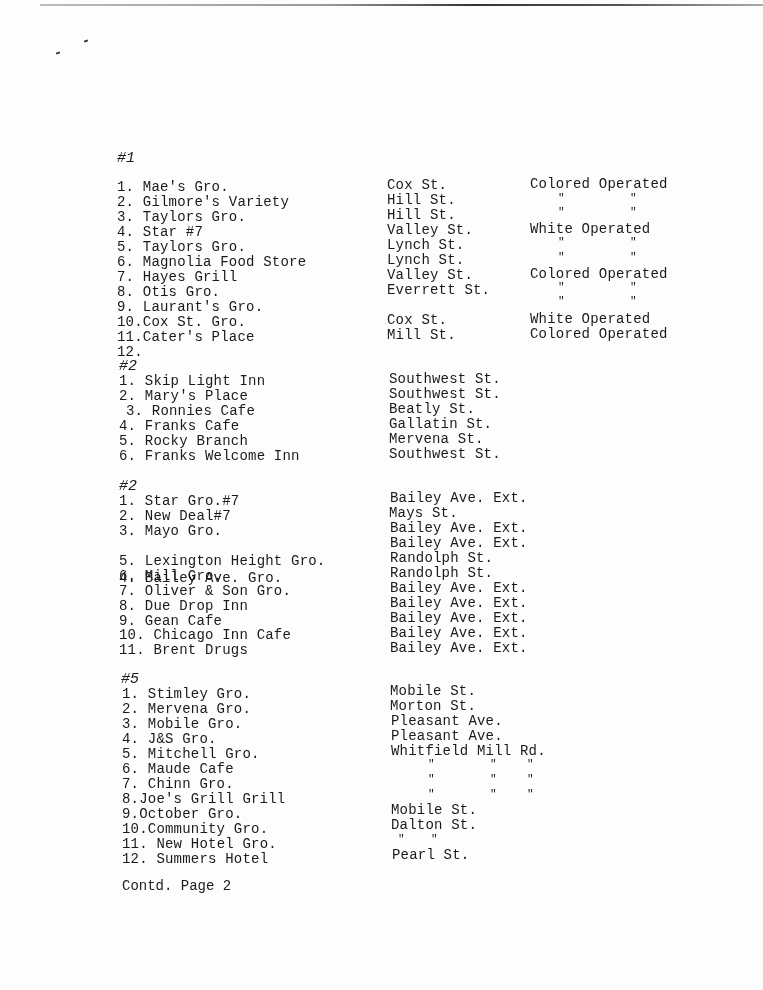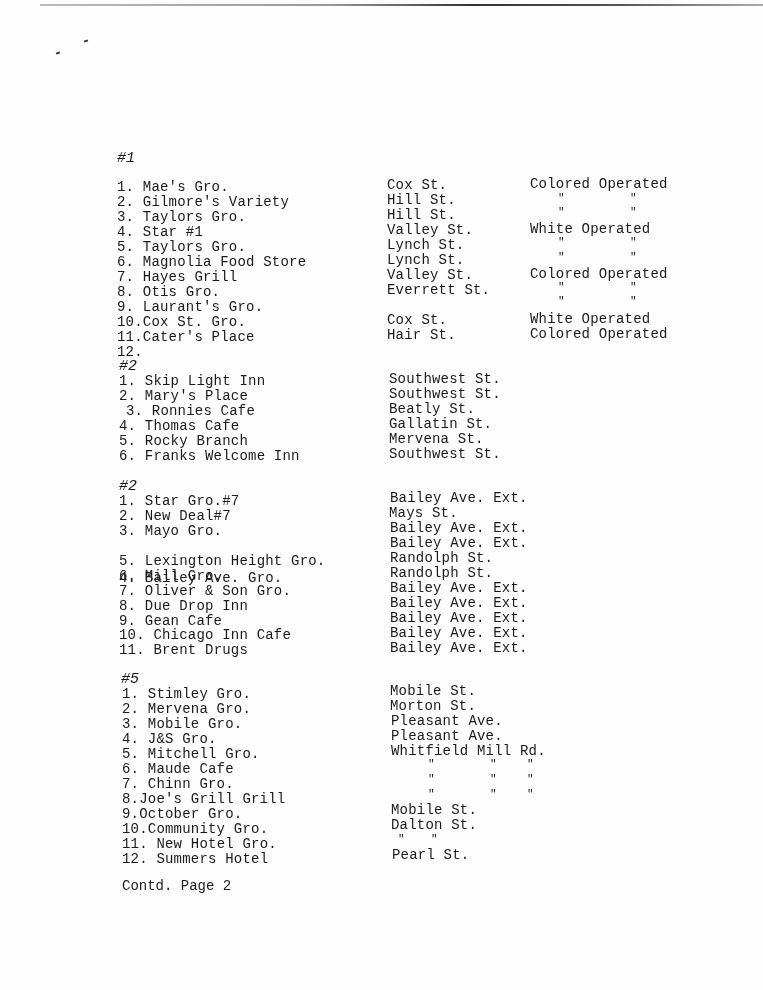--- a/index.html
+++ b/index.html
@@ -32,21 +32,21 @@
 <div class="line c1" style="top:195px"><span>2.</span> <span>Gilmore's Variety</span></div>
 <div class="line c2" style="top:193px">Hill St.</div>
 <div class="ditto" style="left:558px;top:192px">"</div>
 <div class="ditto" style="left:630px;top:192px">"</div>
 
 <div class="line c1" style="top:210px"><span>3.</span> <span>Taylors Gro.</span></div>
 <div class="line c2" style="top:208px">Hill St.</div>
 <div class="ditto" style="left:558px;top:206px">"</div>
 <div class="ditto" style="left:630px;top:206px">"</div>
 
-<div class="line c1" style="top:225px"><span>4.</span> <span>Star #1</span></div>
+<div class="line c1" style="top:225px"><span>4.</span> <span>Star #7</span></div>
 <div class="line c2" style="top:223px">Valley St.</div>
 <div class="line c3" style="top:222px">White Operated</div>
 
 <div class="line c1" style="top:240px"><span>5.</span> <span>Taylors Gro.</span></div>
 <div class="line c2" style="top:238px">Lynch St.</div>
 <div class="ditto" style="left:558px;top:236px">"</div>
 <div class="ditto" style="left:630px;top:236px">"</div>
 
 <div class="line c1" style="top:255px"><span>6.</span> <span>Magnolia Food Store</span></div>
 <div class="line c2" style="top:253px">Lynch St.</div>
@@ -64,33 +64,33 @@
 
 <div class="line c1" style="top:300px"><span>9.</span> <span>Laurant's Gro.</span></div>
 <div class="ditto" style="left:558px;top:295px">"</div>
 <div class="ditto" style="left:630px;top:295px">"</div>
 
 <div class="line c1" style="top:315px"><span>10.</span><span>Cox St. Gro.</span></div>
 <div class="line c2" style="top:313px">Cox St.</div>
 <div class="line c3" style="top:312px">White Operated</div>
 
 <div class="line c1" style="top:330px"><span>11.</span><span>Cater's Place</span></div>
-<div class="line c2" style="top:328px">Hair St.</div>
+<div class="line c2" style="top:328px">Mill St.</div>
 <div class="line c3" style="top:327px">Colored Operated</div>
 
 <div class="line c1" style="top:345px"><span>12.</span></div>
 
 <div class="sec-head" style="left:119px;top:358px">#2</div>
 <div class="line c1" style="top:374px;left:119px"><span>1.</span> <span>Skip Light Inn</span></div>
 <div class="line c2" style="top:372px;left:389px">Southwest St.</div>
 <div class="line c1" style="top:389px;left:119px"><span>2.</span> <span>Mary's Place</span></div>
 <div class="line c2" style="top:387px;left:389px">Southwest St.</div>
 <div class="line c1" style="top:404px;left:126px"><span>3.</span> <span>Ronnies Cafe</span></div>
 <div class="line c2" style="top:402px;left:389px">Beatly St.</div>
-<div class="line c1" style="top:419px;left:119px"><span>4.</span> <span>Thomas Cafe</span></div>
+<div class="line c1" style="top:419px;left:119px"><span>4.</span> <span>Franks Cafe</span></div>
 <div class="line c2" style="top:417px;left:389px">Gallatin St.</div>
 <div class="line c1" style="top:434px;left:119px"><span>5.</span> <span>Rocky Branch</span></div>
 <div class="line c2" style="top:432px;left:389px">Mervena St.</div>
 <div class="line c1" style="top:449px;left:119px"><span>6.</span> <span>Franks Welcome Inn</span></div>
 <div class="line c2" style="top:447px;left:389px">Southwest St.</div>
 
 <div class="sec-head" style="left:119px;top:478px">#2</div>
 <div class="line c1" style="top:494px;left:119px"><span>1.</span> <span>Star Gro.#7</span></div>
 <div class="line c2" style="top:491px;left:390px">Bailey Ave. Ext.</div>
 <div class="line c1" style="top:509px;left:119px"><span>2.</span> <span>New Deal#7</span></div>

